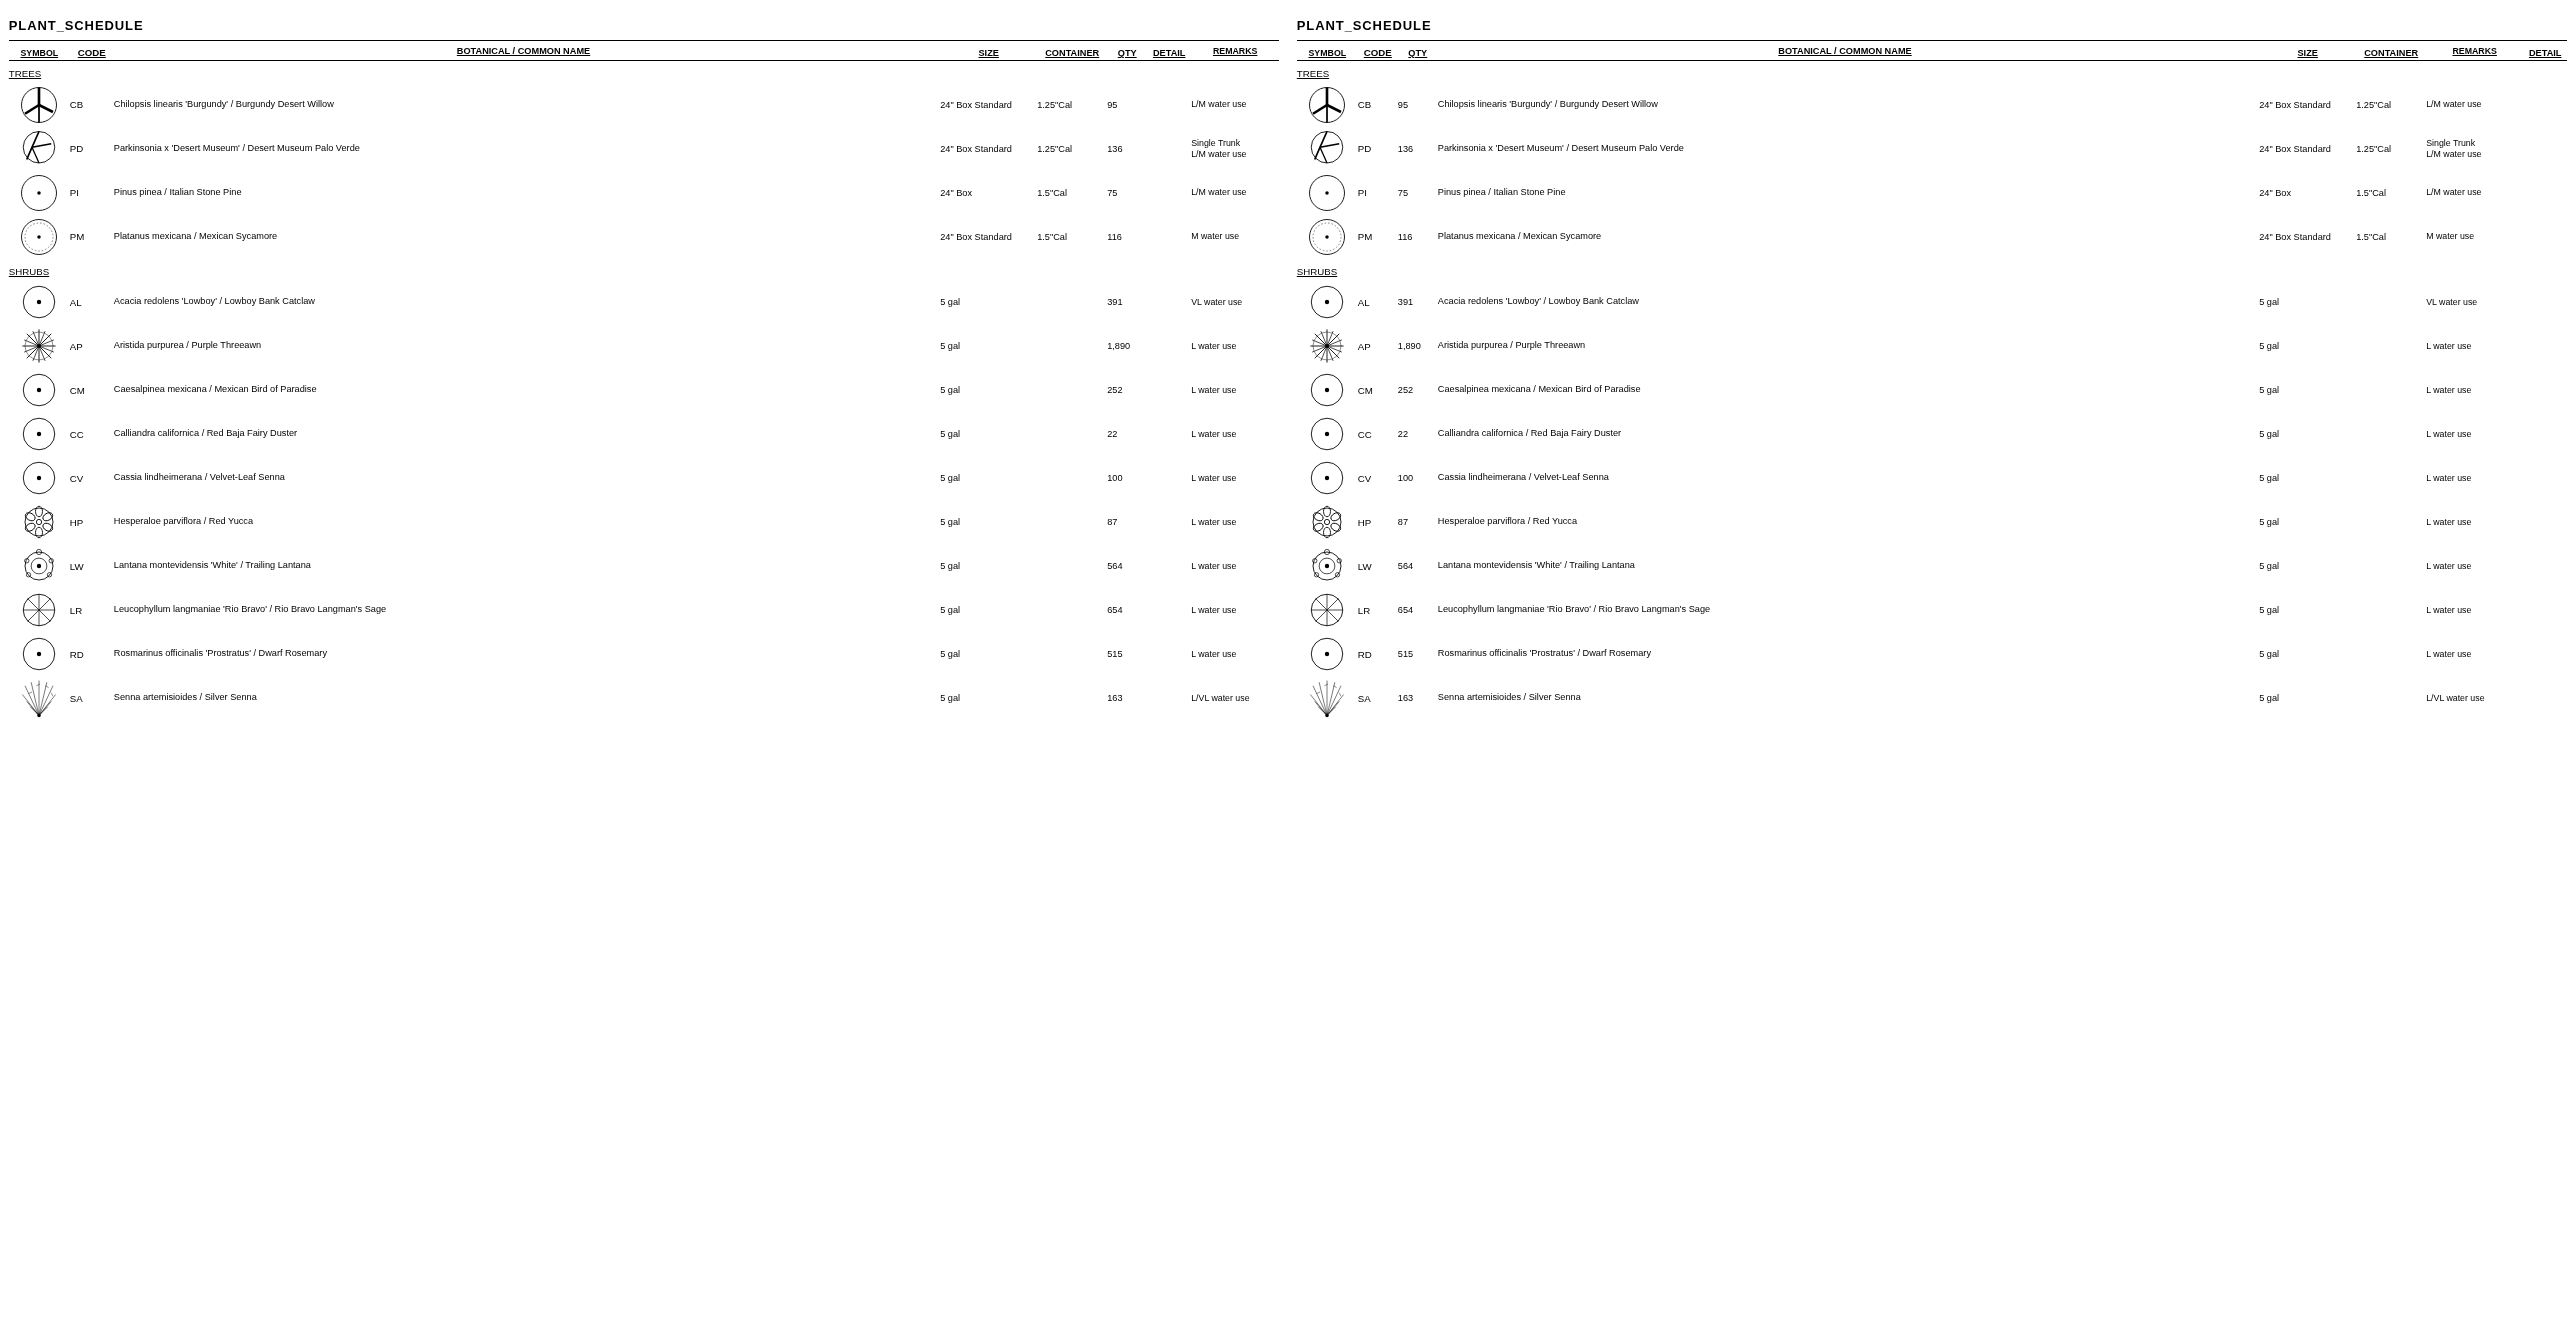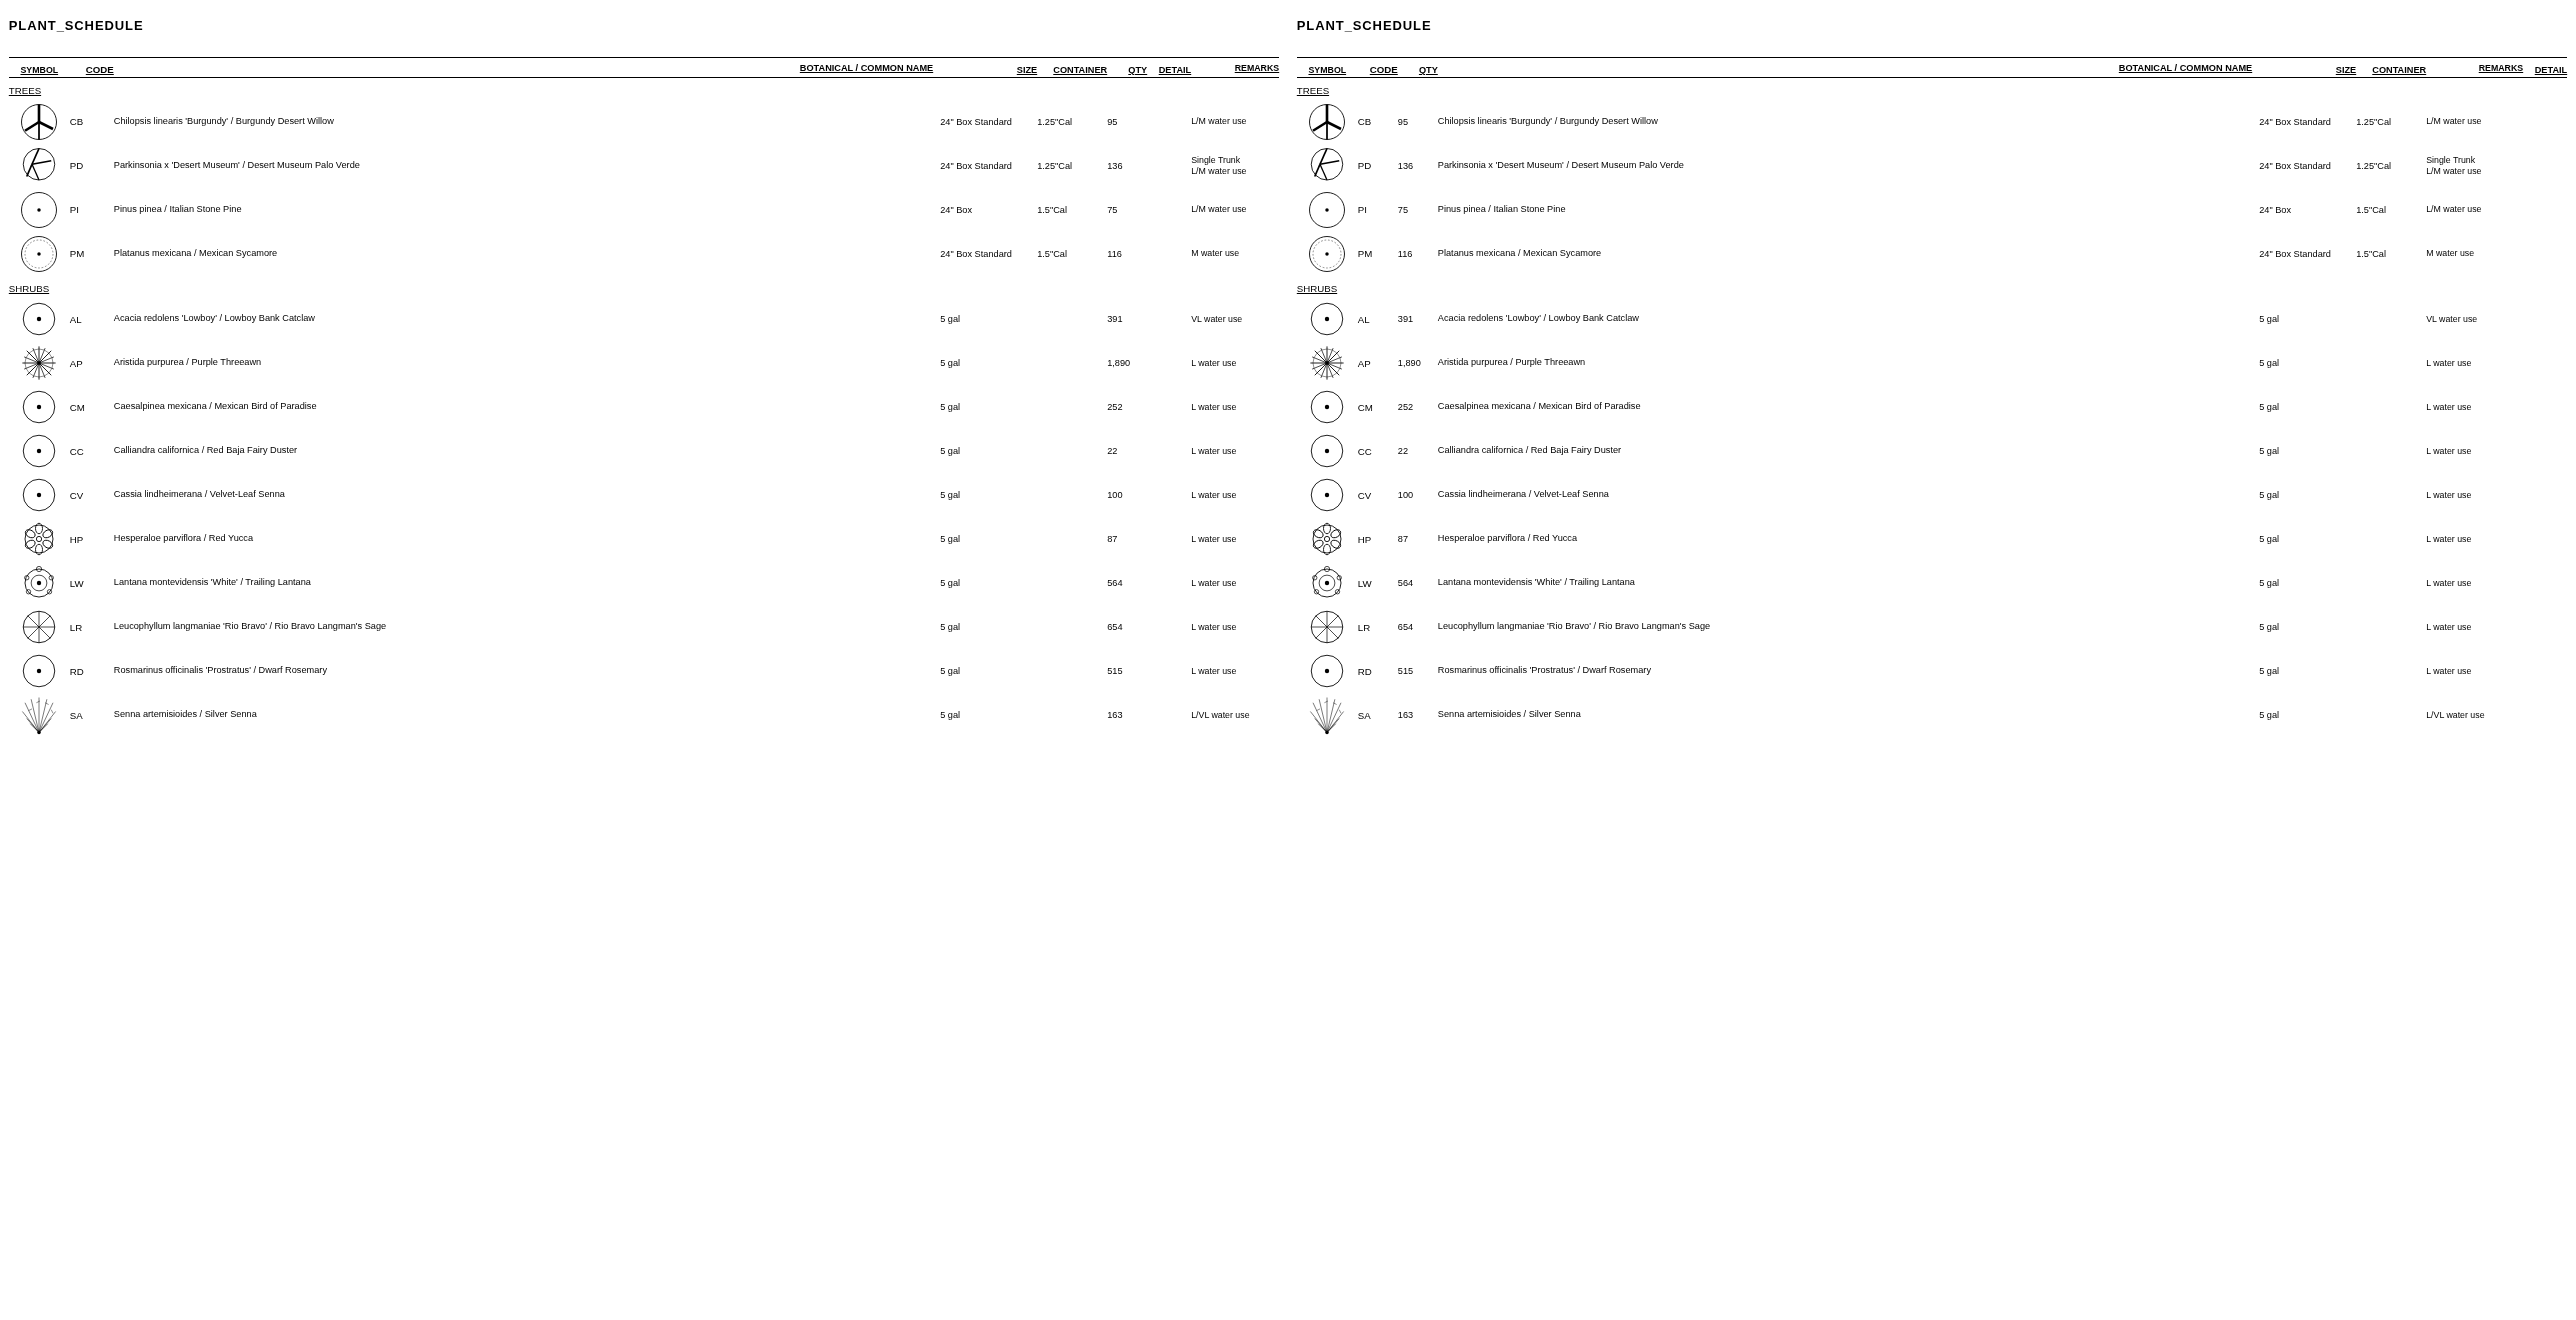--- a/index.html
+++ b/index.html
@@ -16,40 +16,40 @@
       gap: 17.6px;
     }
     .schedule {
       flex: 1;
       min-width: 0;
     }
     .schedule-title {
       font-size: 13px;
       font-weight: bold;
       letter-spacing: 0.9px;
-      margin-bottom: 24px;
+      margin-bottom: 7px;
     }
     .divider {
       border: none;
       border-top: 1.3px solid #000;
       margin-bottom: 5.3px;
     }
     .header-row {
       display: flex;
       align-items: flex-end;
       border-bottom: 0.9px solid #000;
       padding-bottom: 2.6px;
       margin-bottom: 3.5px;
     }
 
     .header-cell {
       font-weight: bold;
       font-size: 8.8px;
       text-decoration: underline;
-      text-align: right;
+      text-align: center;
     }
     .section-label {
       font-weight: normal;
       font-size: 9.7px;
       text-decoration: underline;
       margin: 7px 0 3.5px 0;
     }
 
     
     .left-row {

